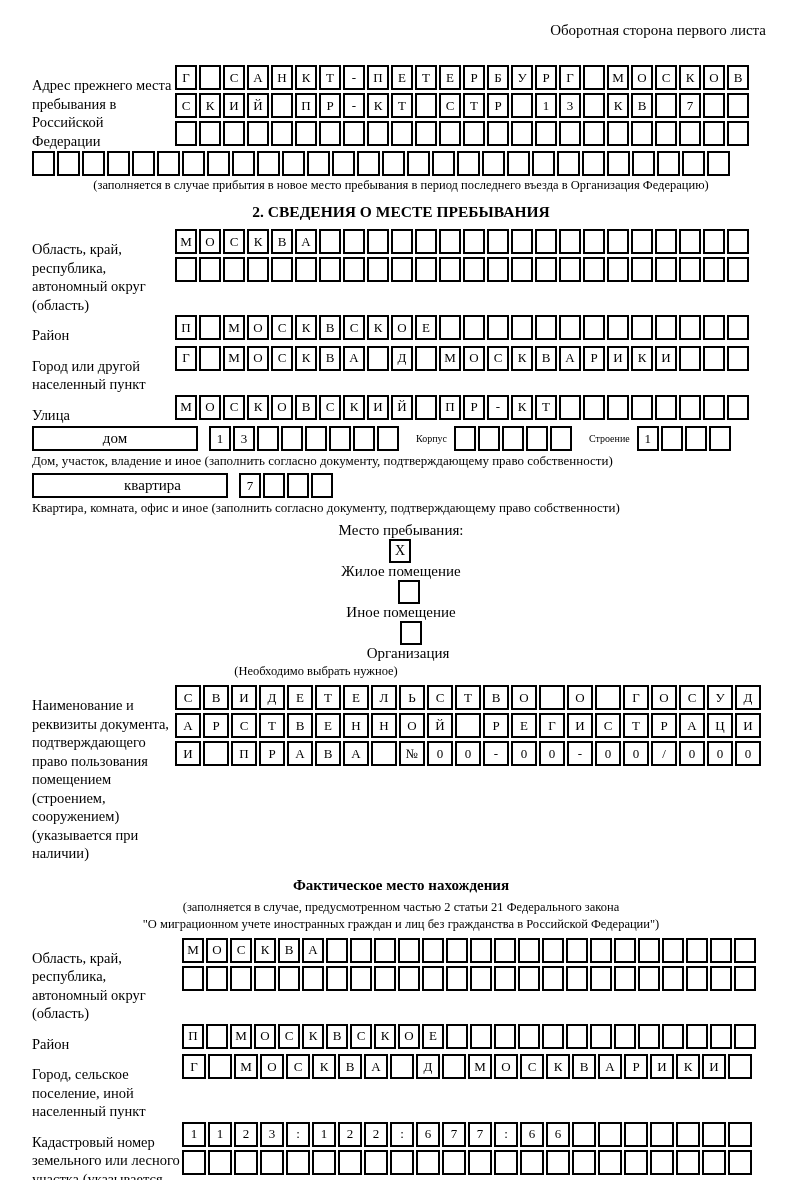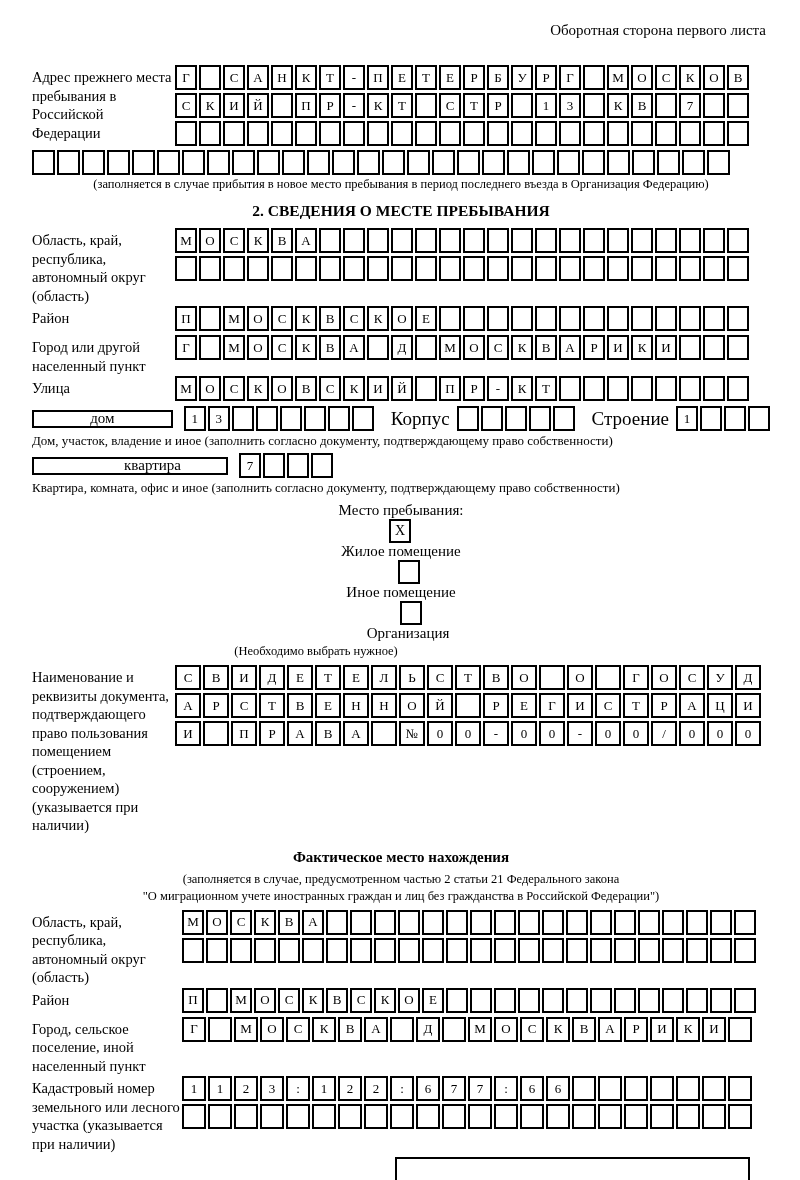--- a/index.html
+++ b/index.html
@@ -1,39 +1,39 @@
 <!DOCTYPE html>
 <html><head>
 <meta charset="utf-8">
 <style>
   html,body{margin:0;padding:0;background:#fff;}
   body{width:800px;height:1180px;color:#000;font-family:"Liberation Serif",serif;overflow:hidden;}
   .page{padding:16px 30px 0 32px;box-sizing:border-box;width:800px;}
   .top-note{text-align:right;font-size:15px;margin:6px 4px 26px 0;}
   .field{display:flex;margin-bottom:1px;}
-  .flabel{flex:none;width:143px;font-size:14.5px;line-height:18.5px;padding-top:3px;}
+  .flabel{flex:none;width:143px;font-size:14.5px;line-height:18.5px;padding-top:3px;margin-top:8px;}
   .flabel.w150{width:150px;}
   .fgrid{flex:1;min-width:0;}
   .cellrow{display:flex;gap:2px;margin-bottom:3px;}
   .cell{flex:none;width:22px;height:25px;border:2px solid #000;box-sizing:border-box;
         display:flex;align-items:center;justify-content:center;font-size:13px;background:#fff;}
   .cellrow.w23 .cell{width:23px;}
   .cellrow.w24 .cell{width:24px;}
   .cellrow.w26 .cell{width:26px;}
   .fullrow{margin:0 0 2px 0;}
   .note{font-size:12.5px;text-align:center;margin:2px 0 6px;}
   .note-left{font-size:13px;text-align:left;margin:1px 0 4px;}
   .sec-title{font-size:15.5px;font-weight:bold;text-align:center;margin:10px 0 8px;}
   .sub-title{font-size:15px;font-weight:bold;text-align:center;margin:14px 0 6px;}
   .inline-row{display:flex;align-items:center;gap:3px;margin:2px 0 2px;}
-  .wide-box{border:2px solid #000;height:18px;box-sizing:border-box;display:flex;align-items:center;
+  .wide-box{border:2px solid #000;height:25px;box-sizing:border-box;display:flex;align-items:center;
             justify-content:center;font-size:15px;background:#fff;}
   .dom-box{width:166px;margin-right:8px;}
   .kv-box{width:196px;margin-right:8px;padding-left:45px;}
-  .inline-label{font-size:19px;margin:0 4px 0 14px;}
+  .inline-label{font-size:10px;margin:0 4px 0 14px;}
   .mesto{display:flex;align-items:center;font-size:15px;margin:6px 0 2px;flex-direction:column;}
   .checkbox{flex:none;width:22px;height:24px;border:2px solid #000;box-sizing:border-box;
             display:flex;align-items:center;justify-content:center;font-size:14px;margin:0 10px 0 8px;}
   .stamp{width:355px;height:176px;border:2px solid #000;box-sizing:border-box;margin:4px 0 6px 363px;background:#fff;}
   .mt4{margin-top:4px;}
 </style>
 </head>
 <body>
 
 <div class="page">

